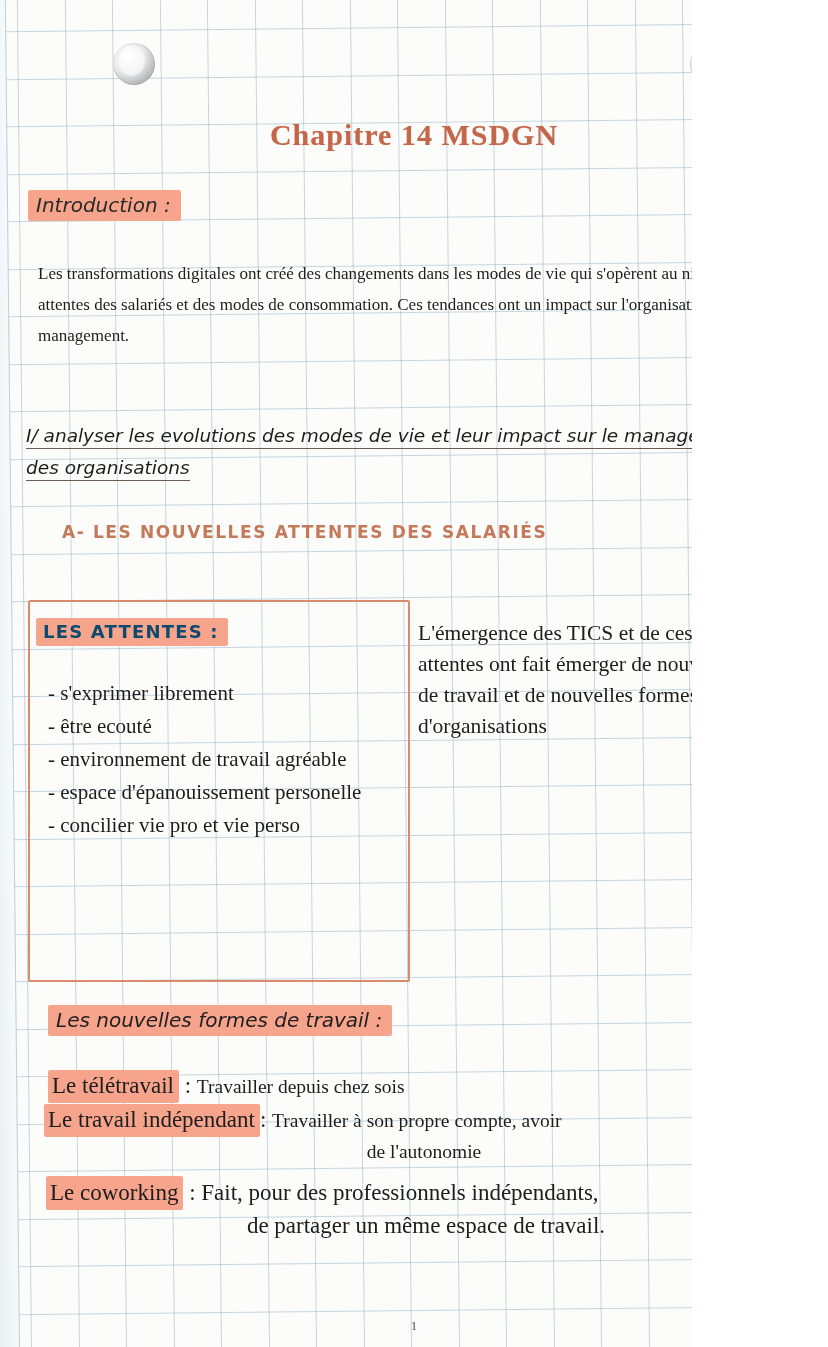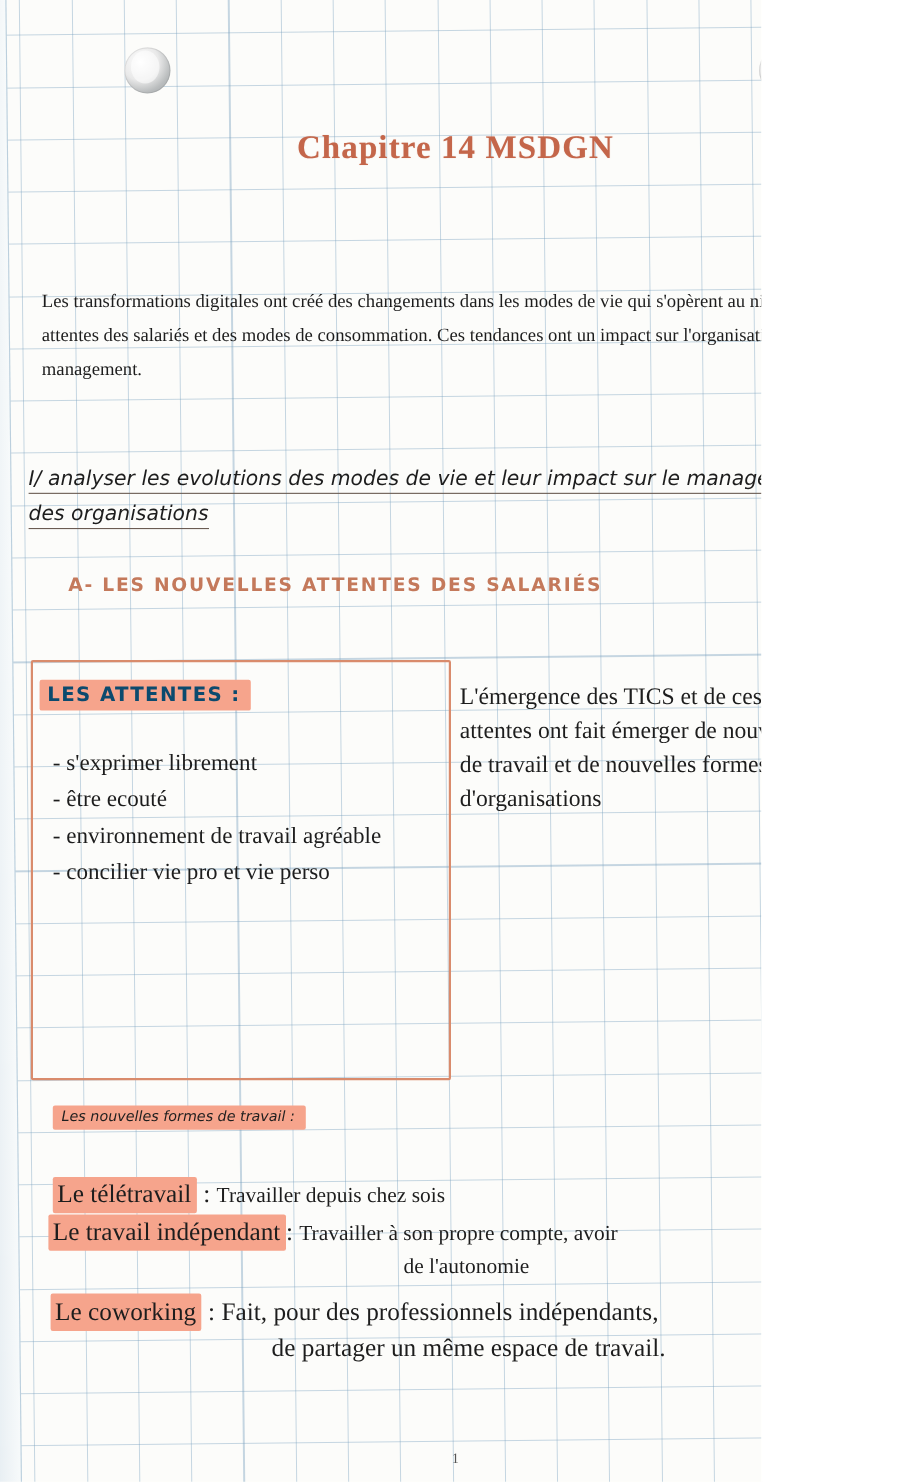--- a/index.html
+++ b/index.html
@@ -140,21 +140,21 @@
   .right-col2{
     position:absolute;left:418px;top:812px;width:392px;
     font-family:"Liberation Serif", serif;
     font-size:21px;line-height:31px;color:#1d1d1d;
   }
   .right-col2 .hl{padding:2px 6px 3px 4px;}
 
   .forms-label{
     position:absolute;left:48px;top:1005px;
     font-family:"DejaVu Sans", sans-serif;
-    font-size:13px;font-style:italic;color:#1f1f1f;
+    font-size:20px;font-style:italic;color:#1f1f1f;
   }
   .forms-label .hl{padding:3px 10px 4px 8px;}
 
   .def{
     position:absolute;
     font-family:"Liberation Serif", serif;
     color:#1d1d1d;
   }
   #def1{left:48px;top:1070px;width:740px;font-size:22px;line-height:30px;}
   #def2{left:44px;top:1104px;width:760px;font-size:22px;line-height:30px;}
@@ -178,39 +178,43 @@
     <div id="right-edge"></div>
   </div>
 
   <div class="punch p1"></div>
   <div class="punch p2"></div>
 
   <div class="content">
 
     <div class="title">Chapitre 14 MSDGN</div>
 
+    <div class="intro-label">
+      <span class="hl">Introduction :</span>
+    </div>
 
     <div class="para" id="intro-para">Les transformations digitales ont créé des changements dans les modes de vie qui s'opèrent au niveau des attentes des salariés et des modes de consommation. Ces tendances ont un impact sur l'organisation et le management.</div>
 
     <div class="section-i">
       <u>I/ analyser les evolutions des modes de vie et leur impact sur le management des organisations</u>
     </div>
 
     <div class="subsection-a">A- LES NOUVELLES ATTENTES DES SALARIÉS</div>
 
     <div class="box"></div>
 
     <div class="box-title">
       <span class="hl">LES ATTENTES :</span>
     </div>
 
     <div class="box-list">
       <div>- s'exprimer librement</div>
       <div>- être ecouté</div>
       <div>- environnement de travail agréable</div>
+      <div>- espace d'épanouissement personelle</div>
       <div>- concilier vie pro et vie perso</div>
     </div>
 
     <div class="right-col">L'émergence des TICS et de ces nouvelles attentes ont fait émerger de nouvelles formes de travail et de nouvelles formes d'organisations</div>
 
 
     <div class="forms-label">
       <span class="hl">Les nouvelles formes de travail :</span>
     </div>
 

